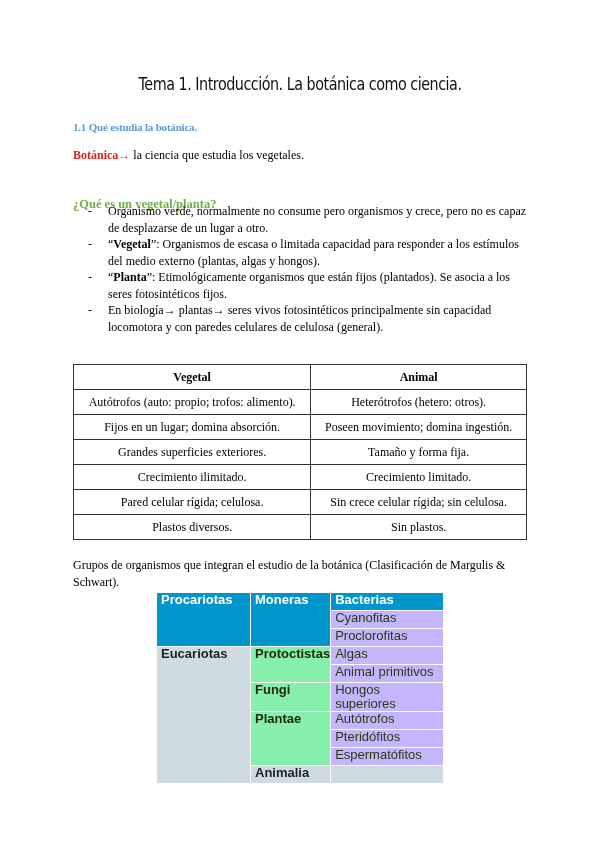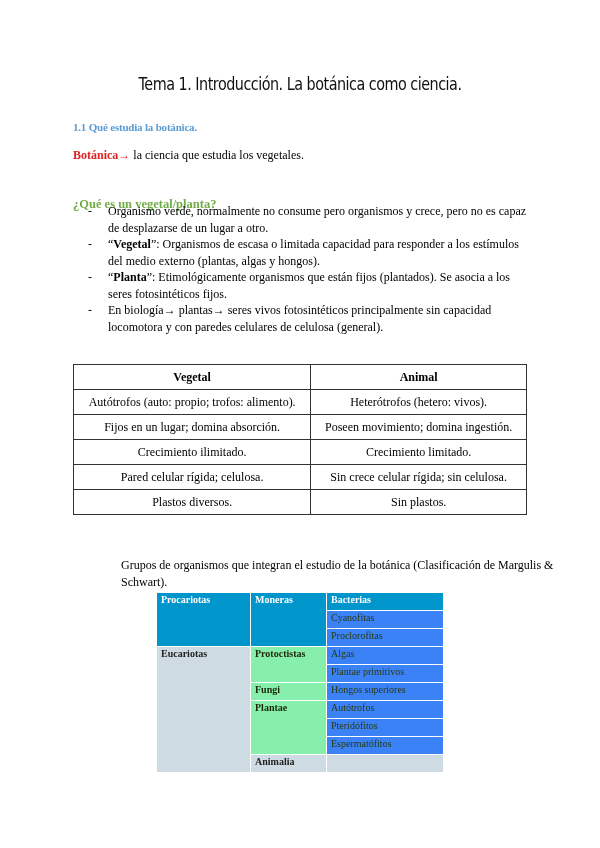--- a/index.html
+++ b/index.html
@@ -13,30 +13,30 @@
   #def{left:73px;top:148px;font-size:12px;}
   #def .term{color:#e02020;font-weight:bold;}
   #def .arrow{color:#e02020;}
   #h2{left:73px;top:197px;font-size:12.5px;font-weight:bold;color:#70ad47;}
   ul.bul{position:absolute;left:88px;top:203px;width:440px;margin:0;padding:0;list-style:none;font-size:12px;line-height:16.5px;}
   ul.bul li{position:relative;padding-left:20px;margin-bottom:0;}
   ul.bul li .dash{position:absolute;left:0;top:0;}
   table.cmp{position:absolute;left:73px;top:364px;width:454px;border-collapse:collapse;font-size:12px;}
   table.cmp td,table.cmp th{border:1.2px solid #333;height:24px;text-align:center;padding:0 4px;font-weight:normal;}
   table.cmp th{font-weight:bold;}
-  #groups{left:73px;top:557px;width:460px;font-size:12px;line-height:16.5px;margin-left:48px;}
+  #groups{left:73px;top:557px;width:460px;font-size:12px;line-height:16.5px;}
   table.cls{position:absolute;left:156px;top:592px;width:288px;border-collapse:collapse;
-            font-family:Liberation Serif, serif;font-size:10px;}
+            font-family:Liberation Sans, sans-serif;font-size:13px;}
   table.cls td{height:17px;padding:0 0 0 4px;vertical-align:top;line-height:14px;border:1px solid #fff;}
   table.cls td.c1{width:89px;}
   table.cls td.c2{width:71px;}
   .blue{background:#0096cc;color:#fff;font-weight:bold;}
   .grey{background:#cfdbe2;color:#222;font-weight:bold;}
   .olive{background:#86efac;color:#1d260a;font-weight:bold;}
-  .lime{background:#3b82f6;color:#2a3a14;}
+  .lime{background:#c4b5fd;color:#2a3a14;}
 </style>
 </head>
 <body>
 
 <div id="title" class="abs">Tema 1. Introducción. La botánica como ciencia.</div>
 
 <div id="h1" class="abs">1.1 Qué estudia la botánica.</div>
 
 <div id="def" class="abs">
   <span class="term">Botánica</span><span class="arrow">→</span><span> la ciencia que estudia los vegetales.</span>
@@ -64,25 +64,29 @@
 </ul>
 
 <table class="cmp">
   <tbody>
       <tr>
     <th>Vegetal</th>
     <th>Animal</th>
   </tr>
   <tr>
     <td>Autótrofos (auto: propio; trofos: alimento).</td>
-    <td>Heterótrofos (hetero: vivos).</td>
+    <td>Heterótrofos (hetero: otros).</td>
   </tr>
   <tr>
     <td>Fijos en un lugar; domina absorción.</td>
     <td>Poseen movimiento; domina ingestión.</td>
+  </tr>
+  <tr>
+    <td>Grandes superficies exteriores.</td>
+    <td>Tamaño y forma fija.</td>
   </tr>
   <tr>
     <td>Crecimiento ilimitado.</td>
     <td>Crecimiento limitado.</td>
   </tr>
   <tr>
     <td>Pared celular rígida; celulosa.</td>
     <td>Sin crece celular rígida; sin celulosa.</td>
   </tr>
   <tr>
@@ -106,21 +110,21 @@
   </tr>
   <tr>
     <td class="lime">Proclorofitas</td>
   </tr>
   <tr>
     <td class="c1 grey" rowspan="8">Eucariotas</td>
     <td class="c2 olive" rowspan="2">Protoctistas</td>
     <td class="lime">Algas</td>
   </tr>
   <tr>
-    <td class="lime">Plantae primitivos</td>
+    <td class="lime">Animal primitivos</td>
   </tr>
   <tr>
     <td class="c2 olive">Fungi</td>
     <td class="lime">Hongos superiores</td>
   </tr>
   <tr>
     <td class="c2 olive" rowspan="3">Plantae</td>
     <td class="lime">Autótrofos</td>
   </tr>
   <tr>

